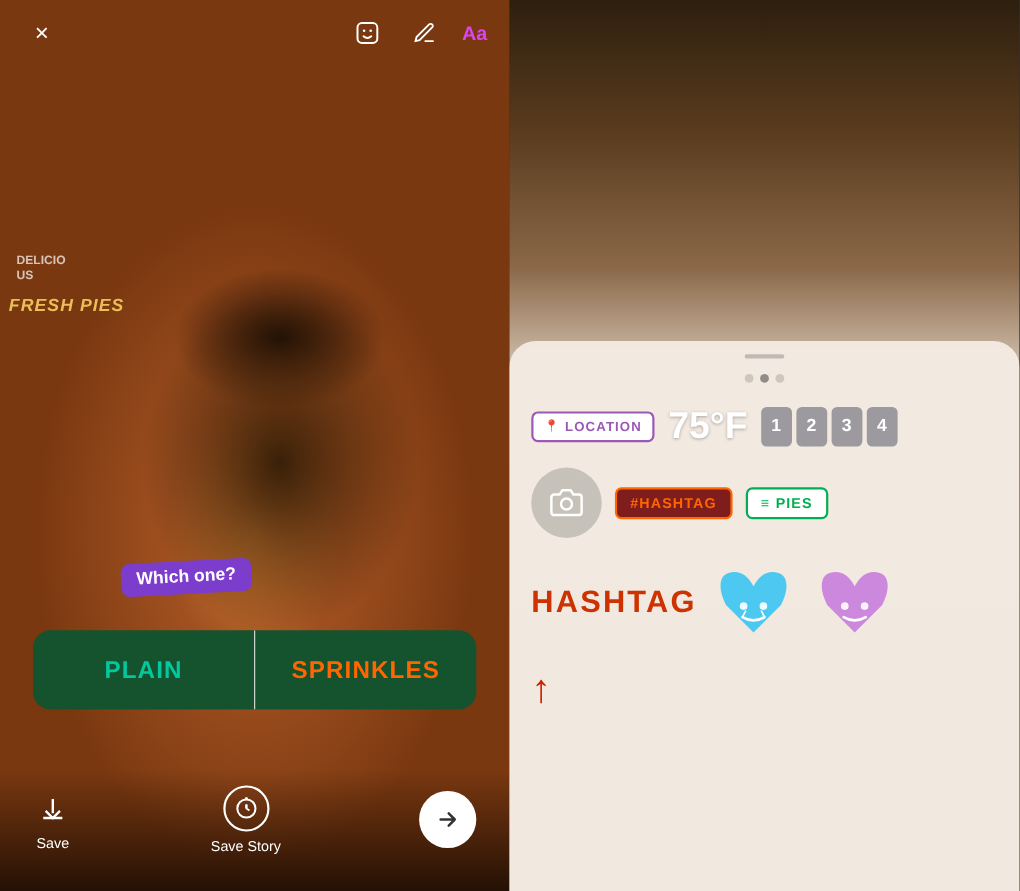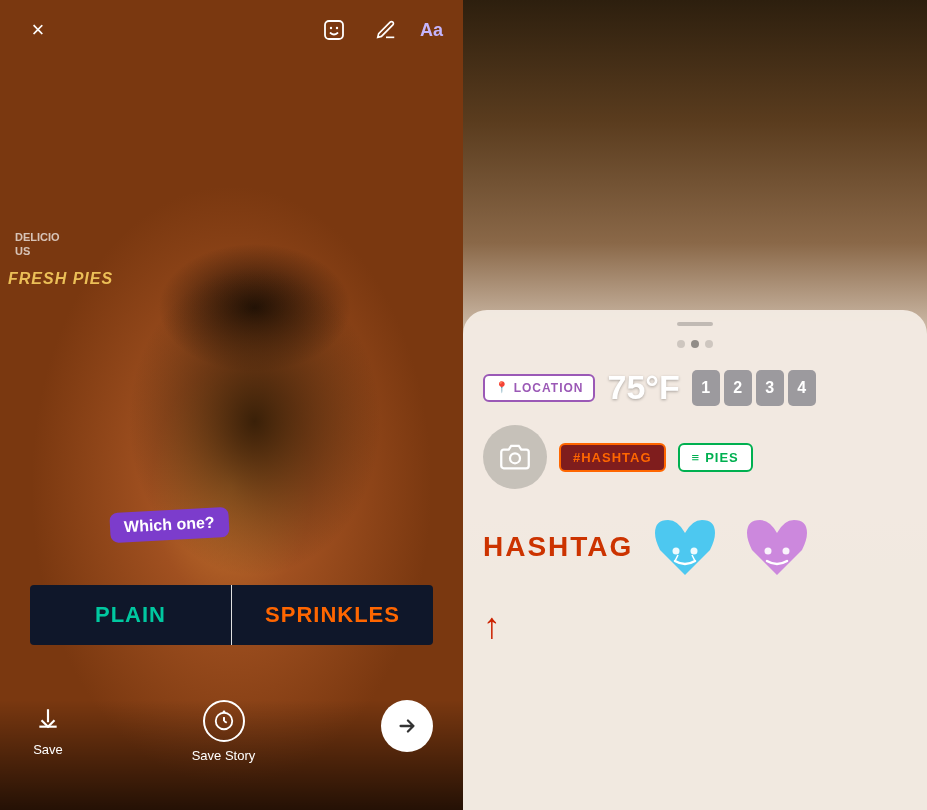--- a/index.html
+++ b/index.html
@@ -95,21 +95,21 @@
       height: 36px;
       display: flex;
       align-items: center;
       justify-content: center;
       color: white;
       font-size: 20px;
       cursor: pointer;
     }
 
     .aa-btn {
-      color: #c4b5fd;
+      color: #d946ef;
       font-size: 18px;
       font-weight: 600;
       cursor: pointer;
     }
 
     
     .person-img {
       position: absolute;
       top: 0; left: 0; right: 0; bottom: 0;
       background:
@@ -132,25 +132,25 @@
       transform: rotate(-3deg);
       z-index: 5;
     }
 
     
     .poll-sticker {
       position: absolute;
       bottom: 165px;
       left: 30px;
       right: 30px;
-      background: #0f172a;
-      border-radius: 4px;
+      background: #14532d;
+      border-radius: 16px;
       display: flex;
       overflow: hidden;
-      height: 60px;
+      height: 72px;
       z-index: 5;
     }
 
     .poll-option {
       flex: 1;
       display: flex;
       align-items: center;
       justify-content: center;
       font-size: 22px;
       font-weight: 900;
@@ -166,20 +166,21 @@
       color: #ff6600;
     }
 
     
     .bottom-bar {
       position: absolute;
       bottom: 0; left: 0; right: 0;
       height: 110px;
       background: linear-gradient(to top, rgba(0,0,0,0.7), transparent);
       display: flex;
+      align-items: center;
       justify-content: space-between;
       padding: 0 30px 20px;
       z-index: 10;
     }
 
     .bottom-action {
       display: flex;
       flex-direction: column;
       align-items: center;
       gap: 6px;

